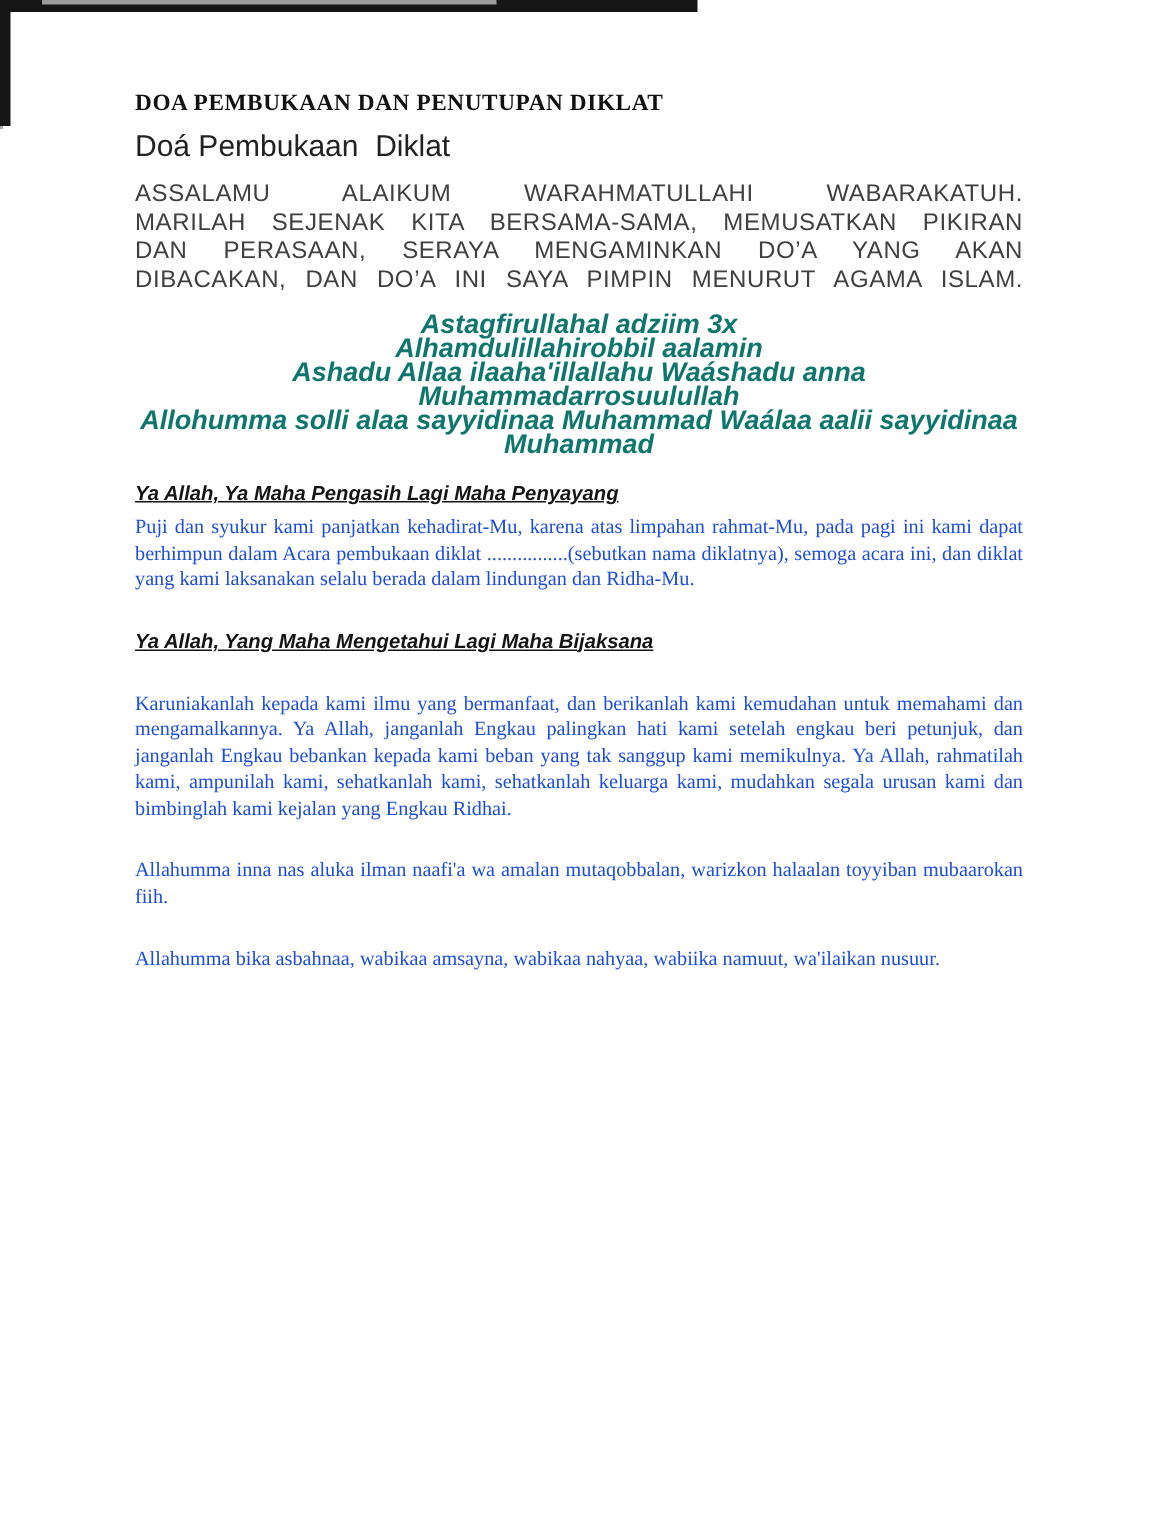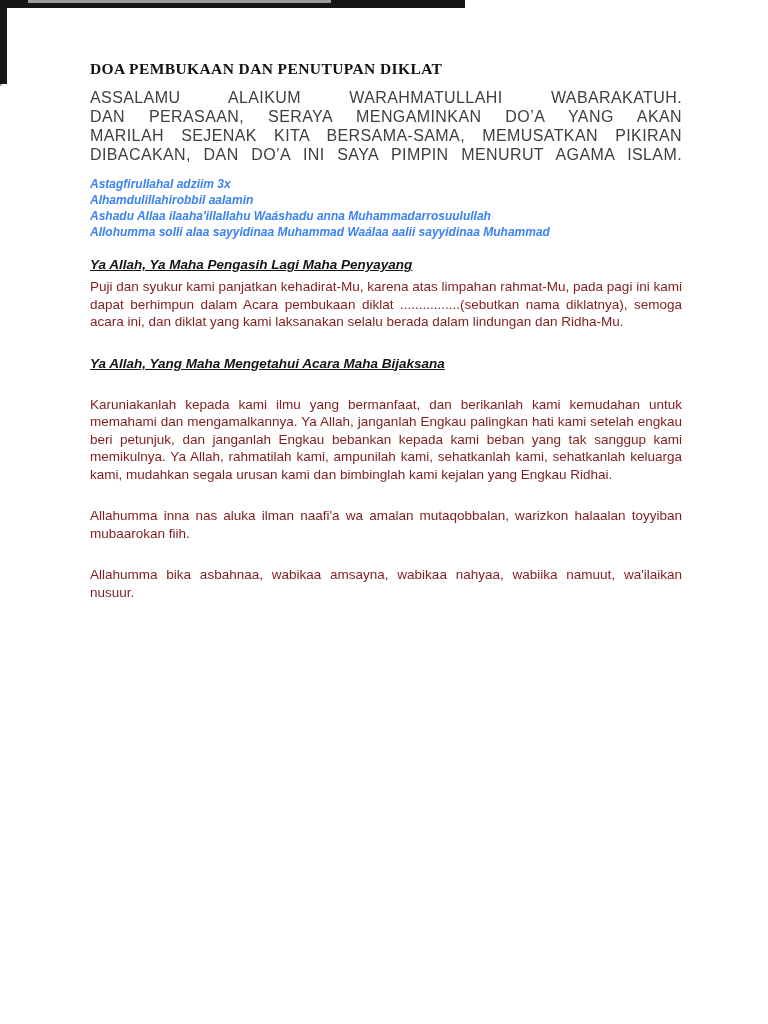--- a/index.html
+++ b/index.html
@@ -47,39 +47,41 @@
     letter-spacing: 0.4px;
   }
   .intro .intro-line {
     text-align: justify;
     text-align-last: justify;
   }
   .dzikir {
     margin-top: 12px;
     font-weight: bold;
     font-style: italic;
-    font-size: 12px;
+    font-size: 18px;
     line-height: 16px;
-    color: #3b82f6;
+    color: #0f766e;
+    text-align: center;
   }
   .sect-heading {
     margin-top: 16px;
     font-weight: bold;
     font-style: italic;
     font-size: 13.5px;
     line-height: 17px;
     color: #141414;
     text-decoration: underline;
   }
   .body-par {
     margin-top: 5px;
     font-size: 13.5px;
     line-height: 17.5px;
     text-align: justify;
-    color: #7f1d1d;
+    color: #1d4ed8;
+    font-family: Liberation Serif, serif;
   }
   .gap-lg { margin-top: 24px; }
   .gap-md { margin-top: 24px; }
   .closing {
     margin-top: 24px;
     font-weight: bold;
     font-style: italic;
     font-size: 13.5px;
     line-height: 17px;
     color: #141414;
@@ -93,39 +95,40 @@
   .edge-bottom-dark { left: 0; top: 1013; width: 465px; height: 8px; background: #161616; }
   .edge-bottom-light{ left: 465; top: 1015; width: 303px; height: 3px; background: #9c9c9c; }
 </style>
 </head>
 <body>
 
 <div class="page">
   <div class="content">
 
     <h1 class="doc-title">DOA PEMBUKAAN DAN PENUTUPAN DIKLAT</h1>
+    <h2 class="doc-subtitle">Doá Pembukaan  Diklat</h2>
 
     <div class="intro">
       <div class="intro-line">ASSALAMU ALAIKUM WARAHMATULLAHI WABARAKATUH.</div>
+      <div class="intro-line">MARILAH SEJENAK KITA BERSAMA-SAMA, MEMUSATKAN PIKIRAN</div>
       <div class="intro-line">DAN PERASAAN, SERAYA MENGAMINKAN DO’A YANG AKAN</div>
-      <div class="intro-line">MARILAH SEJENAK KITA BERSAMA-SAMA, MEMUSATKAN PIKIRAN</div>
       <div class="intro-line">DIBACAKAN, DAN DO’A INI SAYA PIMPIN MENURUT AGAMA ISLAM.</div>
     </div>
 
     <div class="dzikir">
       <p>Astagfirullahal adziim 3x</p>
       <p>Alhamdulillahirobbil aalamin</p>
       <p>Ashadu Allaa ilaaha'illallahu Waáshadu anna Muhammadarrosuulullah</p>
       <p>Allohumma solli alaa sayyidinaa Muhammad Waálaa aalii sayyidinaa Muhammad</p>
     </div>
 
     <h3 class="sect-heading">Ya Allah, Ya Maha Pengasih Lagi Maha Penyayang</h3>
     <p class="body-par">Puji dan syukur kami panjatkan kehadirat-Mu, karena atas limpahan rahmat-Mu, pada pagi ini kami dapat berhimpun dalam Acara pembukaan diklat ................(sebutkan nama diklatnya), semoga acara ini,   dan diklat yang kami laksanakan selalu berada dalam lindungan dan Ridha-Mu.</p>
 
-    <h3 class="sect-heading gap-lg">Ya Allah, Yang Maha Mengetahui Acara Maha Bijaksana</h3>
+    <h3 class="sect-heading gap-lg">Ya Allah, Yang Maha Mengetahui Lagi Maha Bijaksana</h3>
     <p class="body-par gap-md">Karuniakanlah kepada kami ilmu yang bermanfaat, dan berikanlah kami kemudahan untuk memahami dan mengamalkannya. Ya Allah, janganlah Engkau palingkan hati kami setelah engkau beri petunjuk, dan janganlah Engkau bebankan kepada kami beban yang tak sanggup kami memikulnya. Ya Allah, rahmatilah kami, ampunilah kami, sehatkanlah kami, sehatkanlah keluarga kami, mudahkan segala urusan kami dan bimbinglah kami kejalan yang Engkau Ridhai.</p>
 
     <p class="body-par gap-lg">Allahumma inna nas aluka ilman naafi'a wa amalan mutaqobbalan, warizkon halaalan toyyiban mubaarokan fiih.</p>
     <p class="body-par gap-md">Allahumma bika asbahnaa, wabikaa amsayna, wabikaa nahyaa, wabiika namuut, wa'ilaikan nusuur.</p>
 
 
   </div>
 
   <div class="edge edge-left-light"></div>
   <div class="edge edge-left-dark"></div>

